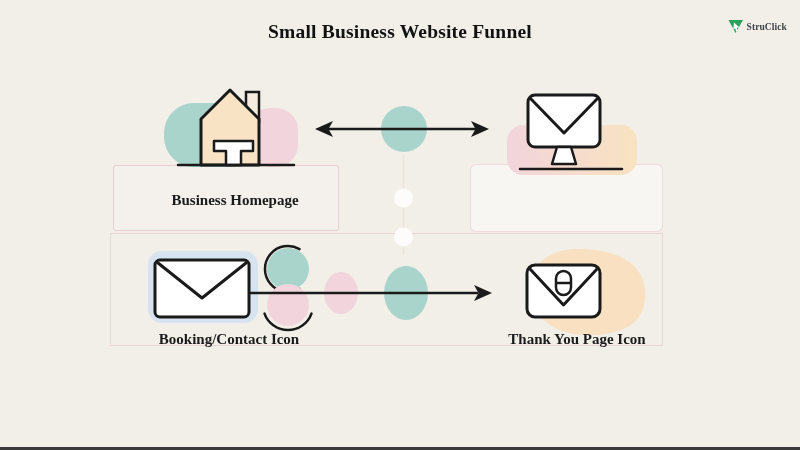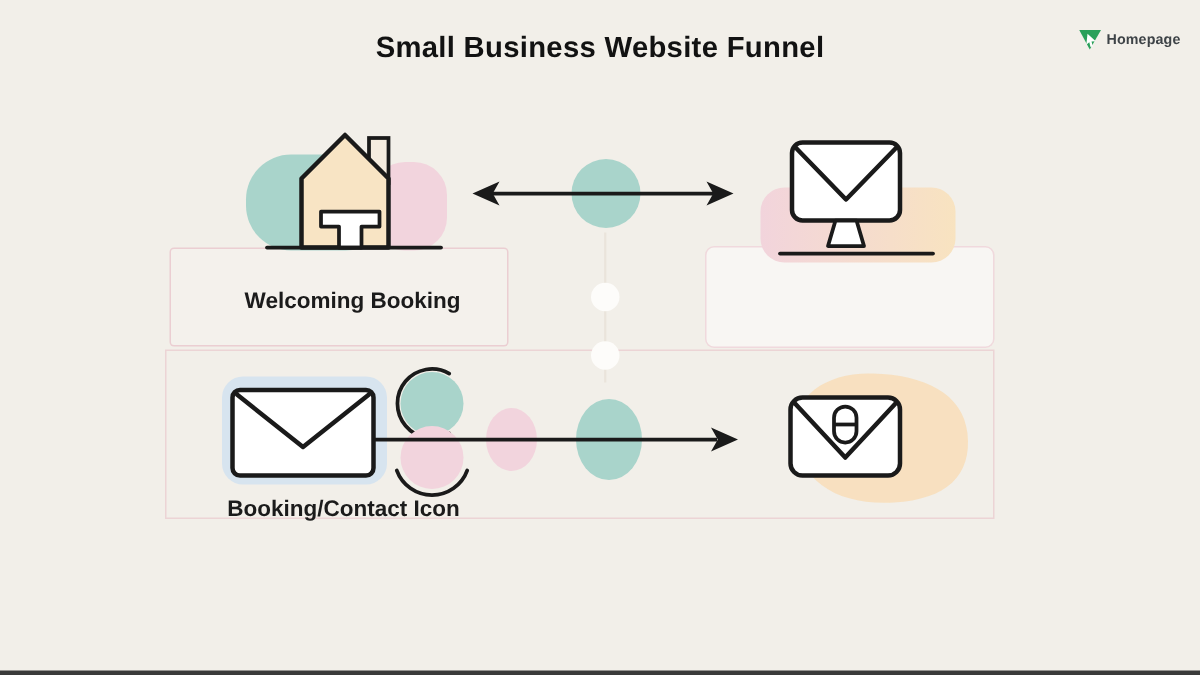--- a/index.html
+++ b/index.html
@@ -1,19 +1,19 @@
 <!DOCTYPE html>
 <html><head>
 <meta charset="utf-8">
 <style>
   html,body{margin:0;padding:0;}
   #stage{
     position:relative; width:800px; height:450px; overflow:hidden;
     background:#f2efe9;
-    font-family:Liberation Sans, sans-serif;
+    font-family:Liberation Serif, serif;
     color:#161616;
   }
   .abs{position:absolute;}
   #title{
     left:0; right:0; top:21px; text-align:center;
     font-size:19.5px; font-weight:700; letter-spacing:.2px; color:#121212;
   }
   #brand{
     right:13px; top:19px; display:flex; align-items:center; gap:3px;
   }
@@ -40,36 +40,36 @@
 
   <div class="abs" id="title">Small Business Website Funnel</div>
 
   <div class="abs" id="brand">
     <span>
       <svg width="16" height="15" viewBox="0 0 16 15">
         <polygon points="0.5,1 15,1 7.5,14" fill="#2aa05a"></polygon>
         <path d="M 6,3.5 L 11.5,8.5 L 8.7,8.7 L 9.6,12 L 8,12.3 L 7.2,9.2 L 5.2,10.8 Z" fill="#ffffff"></path>
       </svg>
     </span>
-    <span class="brand-text">Homepage</span>
+    <span class="brand-text">StruClick</span>
   </div>
 
   <div class="abs" style="left:150px; top:73px;">
     <span>
       <svg width="165" height="100" viewBox="0 0 165 100">
         <rect x="14" y="30" width="96" height="64" rx="30" fill="#a9d4cb"></rect>
         <rect x="98" y="35" width="50" height="59" rx="22" fill="#f2d4dd"></rect>
         <rect x="96" y="19" width="13" height="30" fill="#f5ecdf" stroke="#1a1a1a" stroke-width="2.5"></rect>
         <path d="M 51,92 L 51,46 L 80,17 L 109,46 L 109,92 Z" fill="#f8e4c4" stroke="#1a1a1a" stroke-width="3" stroke-linejoin="round"></path>
         <path d="M 64,68 L 103,68 L 103,78 L 91,78 L 91,92 L 76,92 L 76,78 L 64,78 Z" fill="#ffffff" stroke="#1a1a1a" stroke-width="2.5" stroke-linejoin="round"></path>
         <path d="M 28,92 L 144,92" stroke="#1a1a1a" stroke-width="2.5" stroke-linecap="round"></path>
       </svg>
     </span>
   </div>
-  <div class="abs node-label" style="left:235px; top:192px;">Welcoming Booking</div>
+  <div class="abs node-label" style="left:235px; top:192px;">Business Homepage</div>
 
   <div class="abs" style="left:495px; top:70px;">
     <span>
       <svg width="170" height="110" viewBox="0 0 170 110">
         <defs>
           <linearGradient id="gradPinkPeach" x1="0" y1="0" x2="1" y2="0">
             <stop offset="0" stop-color="#f2d4dc"></stop>
             <stop offset="1" stop-color="#f8e3c0"></stop>
           </linearGradient>
         </defs>
@@ -127,16 +127,17 @@
     <span>
       <svg width="165" height="115" viewBox="0 0 165 115">
         <path d="M 30,55 C 28,28 52,13 82,14 C 116,15 142,27 145,54 C 148,82 131,98 96,100 C 58,102 33,86 30,55 Z" fill="#f8deba" opacity="0.88"></path>
         <rect x="27" y="30" width="73" height="52" rx="8" fill="#ffffff" stroke="#1a1a1a" stroke-width="3"></rect>
         <path d="M 30,34 L 63.5,70 L 97,34" fill="none" stroke="#1a1a1a" stroke-width="3" stroke-linejoin="round" stroke-linecap="round"></path>
         <rect x="56" y="36" width="15" height="24" rx="7.5" fill="#ffffff" stroke="#1a1a1a" stroke-width="2.5"></rect>
         <path d="M 56,48 L 71,48" stroke="#1a1a1a" stroke-width="2.5"></path>
       </svg>
     </span>
   </div>
+  <div class="abs node-label" style="left:577px; top:331px;">Thank You Page Icon</div>
 
   <div class="abs" id="footer-line"></div>
 
 </div>
 
 </body></html>

